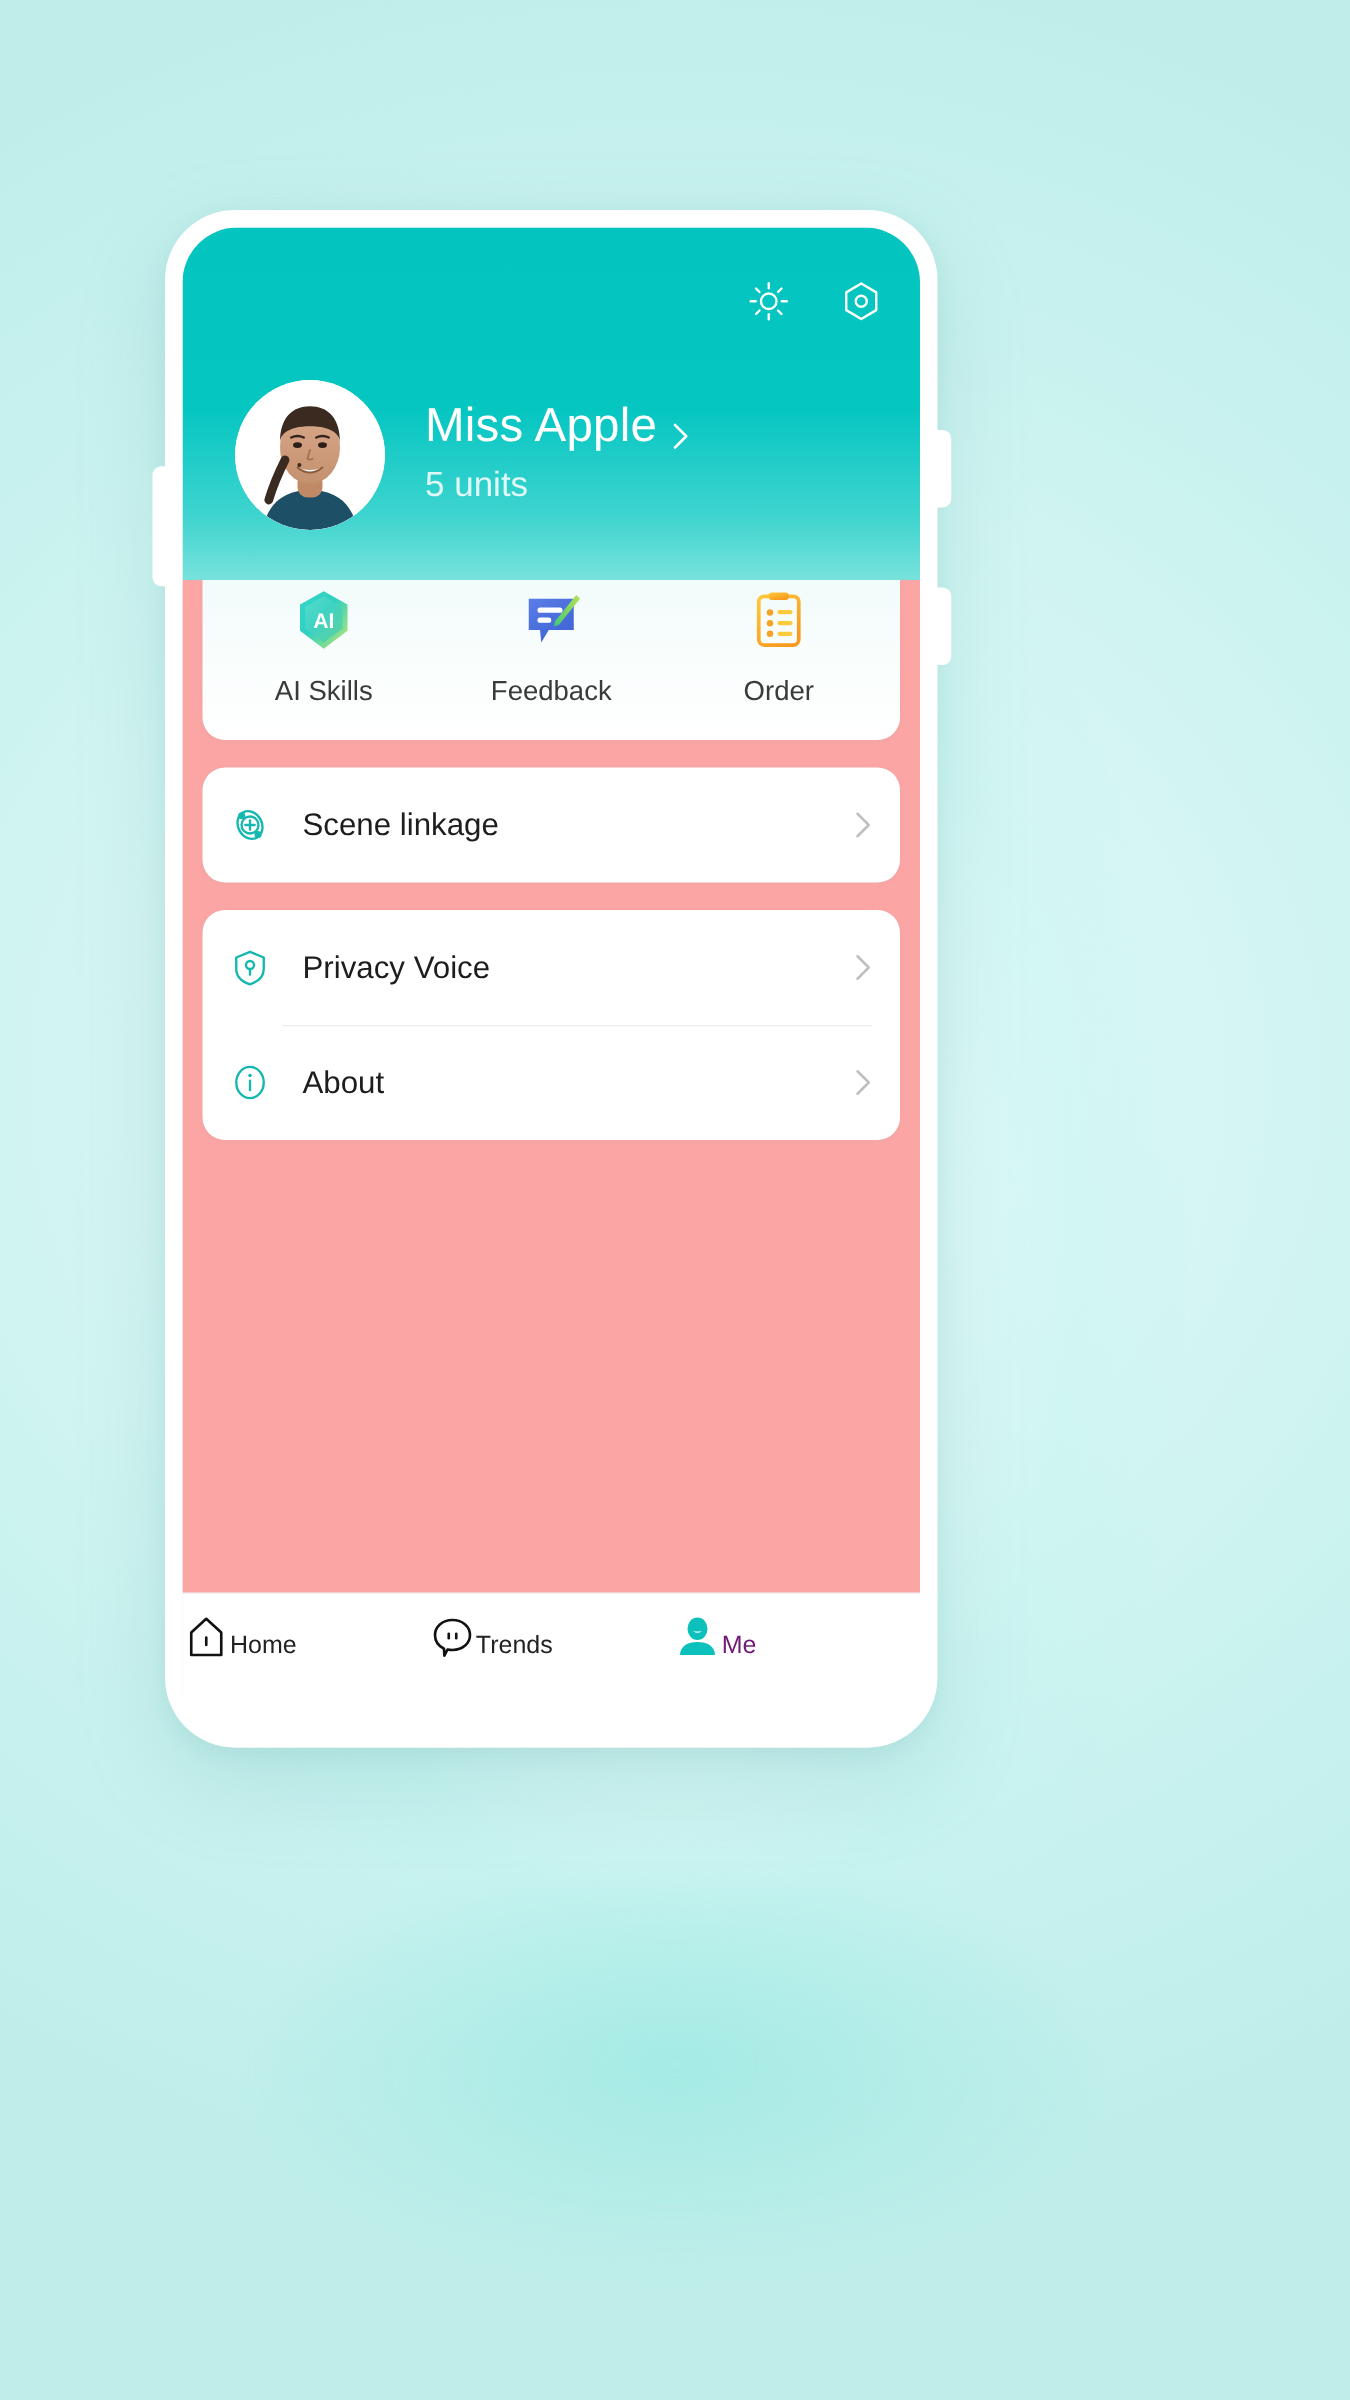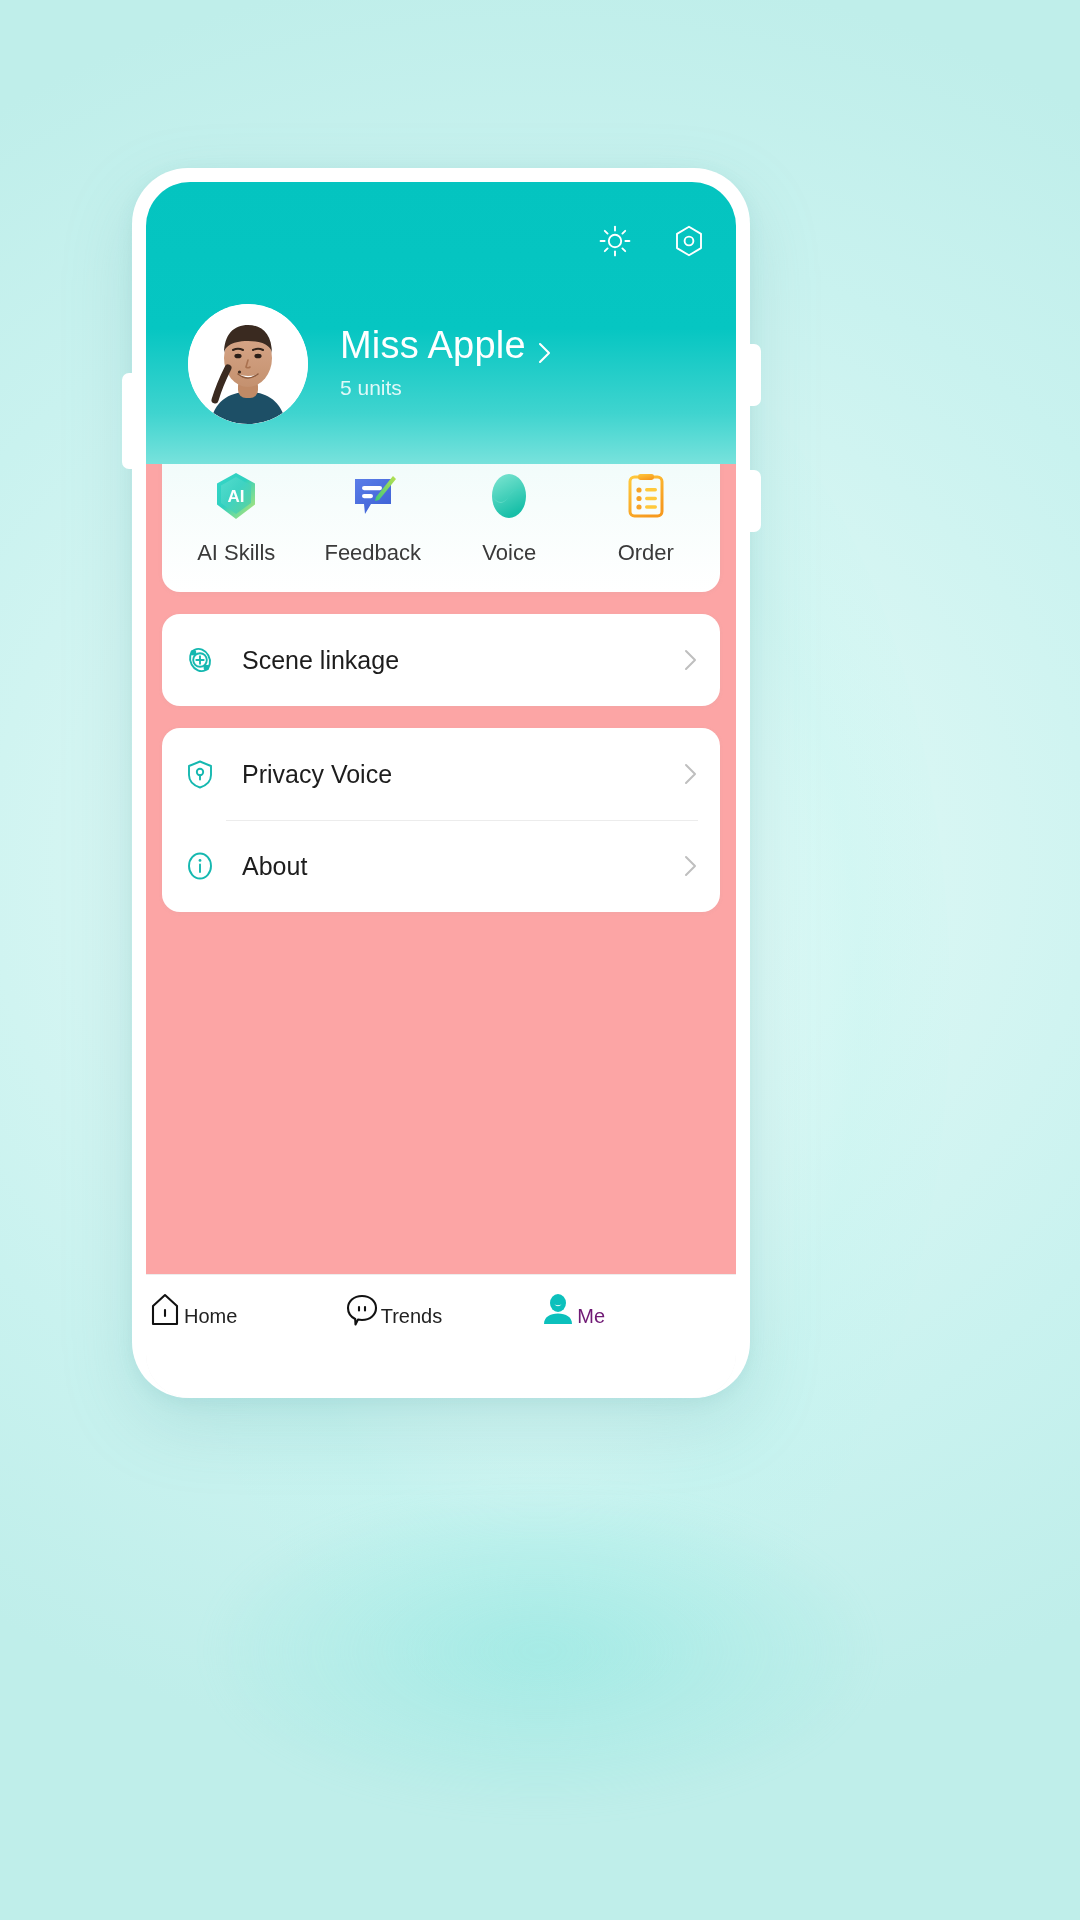--- a/index.html
+++ b/index.html
@@ -132,21 +132,21 @@
     font-size: 38px;
     font-weight: 400;
     letter-spacing: 0.2px;
     line-height: 1.05;
   }
   .name-chevron {
     width: 22px; height: 26px; display:block; margin-top: 3px;
   }
   .profile-sub {
     color: rgba(255,255,255,0.85);
-    font-size: 21px;
+    font-size: 28px;
     margin-top: 10px;
     font-weight: 400;
   }
 
   
   .body {
     flex: 1 1 auto;
     background: #fca5a5;
     padding: 0 16px;
     position: relative;
@@ -376,40 +376,20 @@
               </defs>
               <path d="M8 9 H44 V34 H24 L18 44 L17 34 H8 Z" rx="3" fill="url(#fbg)"></path>
               <rect x="15" y="16" width="20" height="4.2" rx="2.1" fill="#ffffff"></rect>
               <rect x="15" y="24" width="11" height="4.2" rx="2.1" fill="#ffffff"></rect>
               <path d="M46 6 L49 9 L32 30 L28 31 L29 27 Z" fill="url(#peng)"></path>
             </svg>
           </span>
           <span class="quick-label">Feedback</span>
         </div>
 
-        <div class="quick-item">
-          <span>
-            <svg class="quick-icon" viewBox="0 0 52 52">
-              <defs>
-                <linearGradient id="vg1" x1="0" y1="0" x2="0.4" y2="1">
-                  <stop offset="0%" stop-color="#7fe6d2"></stop>
-                  <stop offset="100%" stop-color="#18bfa8"></stop>
-                </linearGradient>
-                <linearGradient id="vg2" x1="1" y1="0" x2="0" y2="1">
-                  <stop offset="0%" stop-color="#2ccfbb"></stop>
-                  <stop offset="100%" stop-color="#9defdc"></stop>
-                </linearGradient>
-              </defs>
-              <ellipse cx="26" cy="26" rx="17" ry="22" fill="url(#vg1)"></ellipse>
-              <path d="M9 26 Q18 14 26 26 Q34 38 43 26 Q34 38 26 26 Q18 14 9 26 Z" fill="#ffffff" opacity="0.95"></path>
-              <path d="M43 26 Q34 14 26 26 Q18 38 9 26 Q18 40 26 26 Q34 12 43 26 Z" fill="url(#vg2)" opacity="0.45"></path>
-            </svg>
-          </span>
-          <span class="quick-label">Voice</span>
-        </div>
 
         <div class="quick-item">
           <span>
             <svg class="quick-icon" viewBox="0 0 52 52">
               <defs>
                 <linearGradient id="ordg" x1="0" y1="0" x2="0.6" y2="1">
                   <stop offset="0%" stop-color="#ffc93c"></stop>
                   <stop offset="100%" stop-color="#f79a1e"></stop>
                 </linearGradient>
               </defs>

